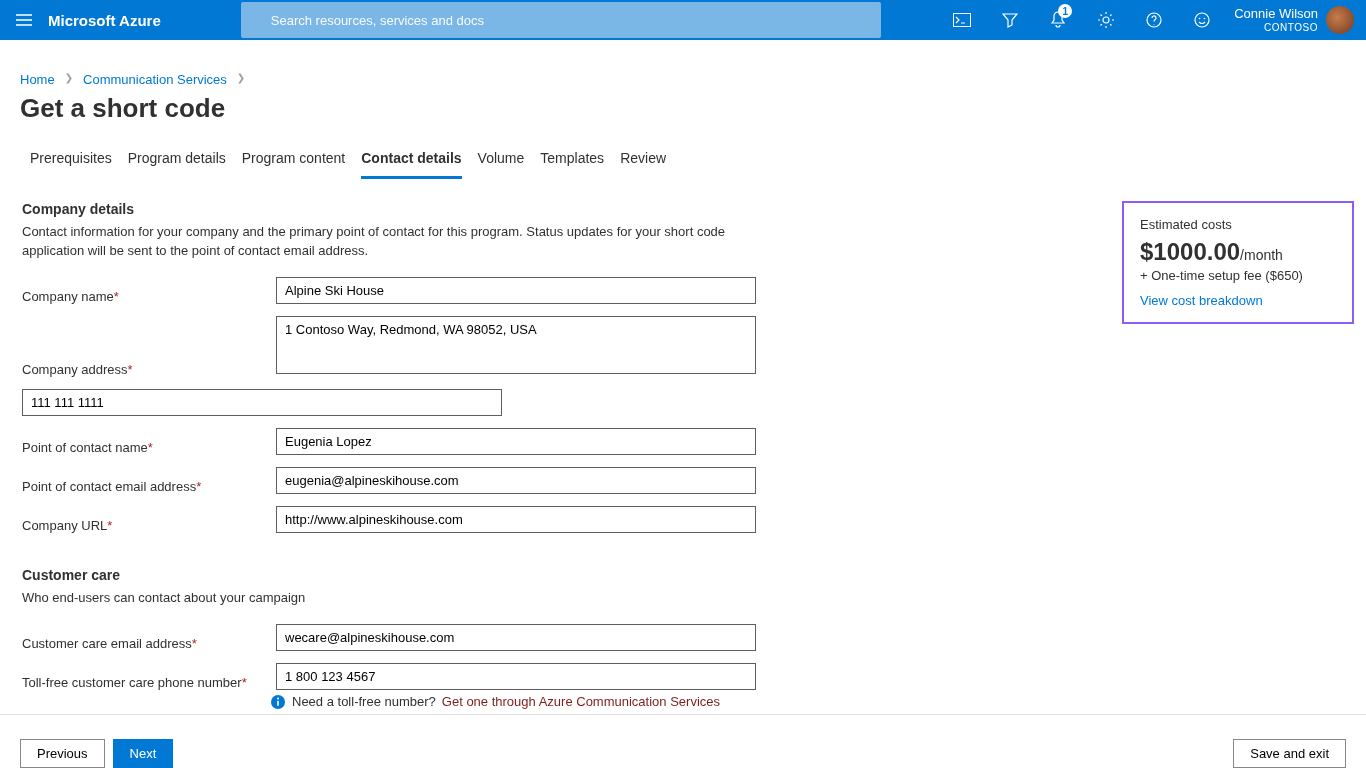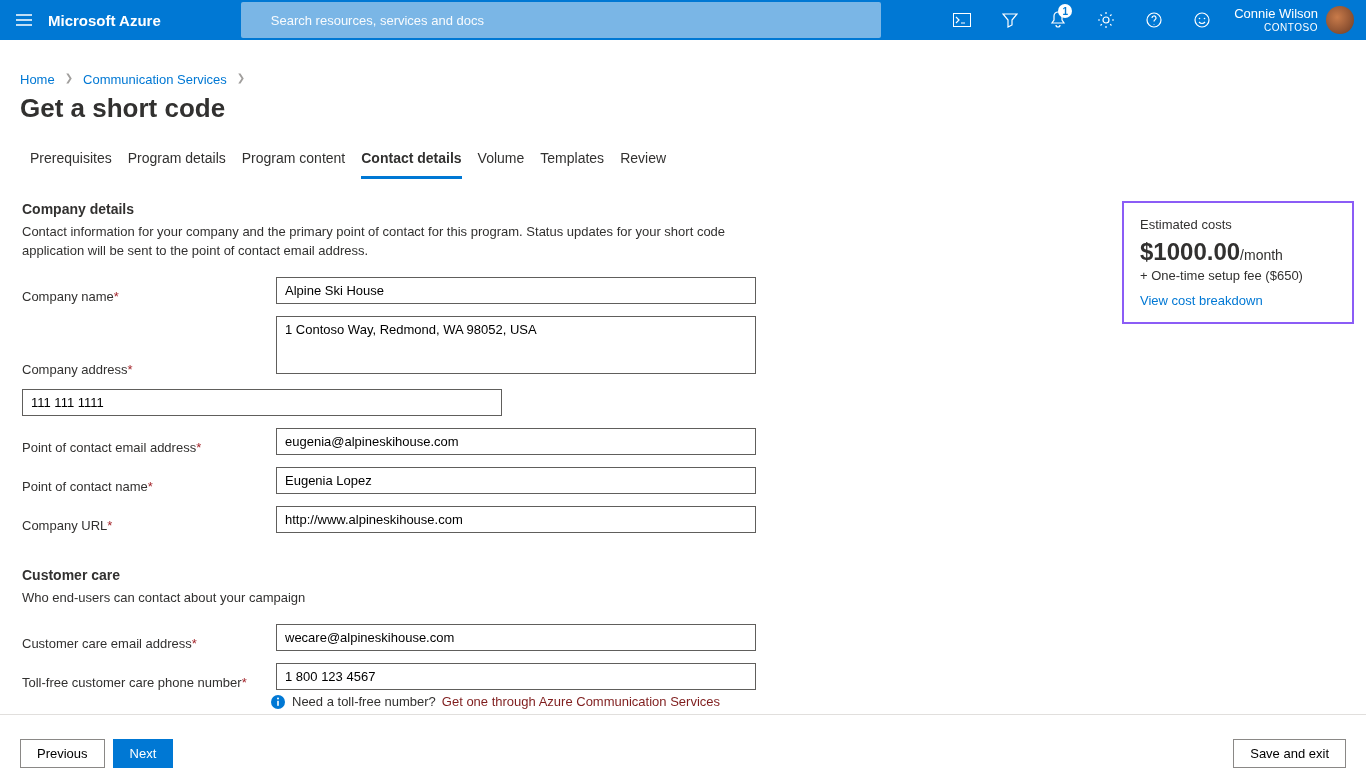--- a/index.html
+++ b/index.html
@@ -147,26 +147,26 @@
       <div class="form-input"><input value="Alpine Ski House" style=""></div>
     </div>
     <div class="form-row">
       <div class="form-label"><span>Company address</span><span class="req">*</span></div>
       <div class="form-input"><textarea style="">1 Contoso Way, Redmond, WA 98052, USA</textarea></div>
     </div>
     <div class="form-row">
       <div class="form-input"><input value="111 111 1111" style=""></div>
     </div>
     <div class="form-row">
+      <div class="form-label"><span>Point of contact name</span><span class="req">*</span></div>
+      <div class="form-input"><input value="Eugenia Lopez" style=""></div>
+    </div>
+    <div class="form-row">
       <div class="form-label"><span>Point of contact email address</span><span class="req">*</span></div>
       <div class="form-input"><input value="eugenia@alpineskihouse.com" style=""></div>
-    </div>
-    <div class="form-row">
-      <div class="form-label"><span>Point of contact name</span><span class="req">*</span></div>
-      <div class="form-input"><input value="Eugenia Lopez" style=""></div>
     </div>
     <div class="form-row">
       <div class="form-label"><span>Company URL</span><span class="req">*</span></div>
       <div class="form-input"><input value="http://www.alpineskihouse.com" style=""></div>
     </div>
 
     <div class="section-gap"></div>
     <div class="section-title">Customer care</div>
     <div class="section-desc">Who end-users can contact about your campaign</div>
 

